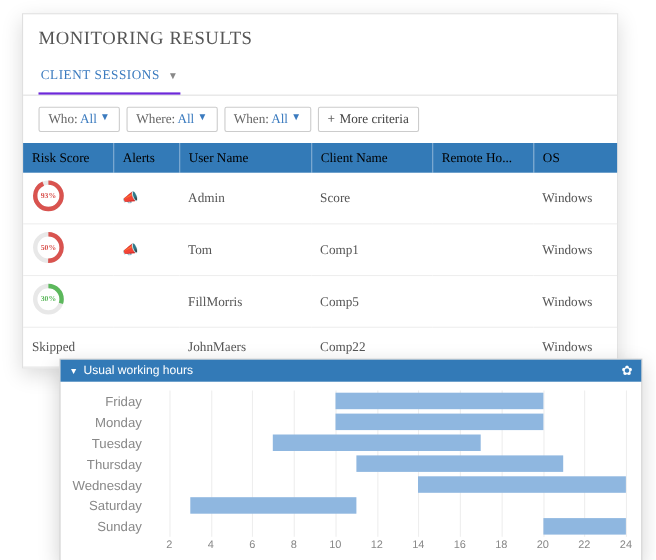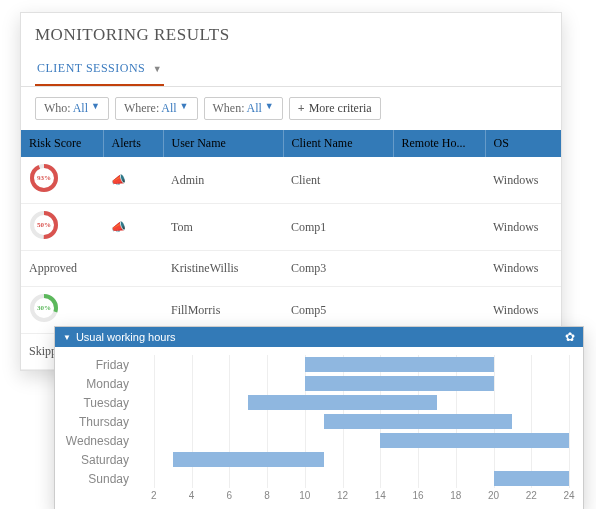--- a/index.html
+++ b/index.html
@@ -1,21 +1,21 @@
 <!DOCTYPE html>
 <html><head>
 <meta charset="utf-8">
 <style>
 * { box-sizing: border-box; margin: 0; padding: 0; }
 body { font-family: -apple-system, "Segoe UI", Arial, sans-serif; background: #fff; width: 596px; height: 509px; position: relative; font-size: 13px; color: #333; }
 .panel1 { position: absolute; left: 20px; top: 12px; width: 542px; background: #fff; border: 1px solid #e0e0e0; box-shadow: 0 6px 18px rgba(0,0,0,0.15); font-family: Liberation Serif, serif; }
 .header { padding: 12px 14px 4px; }
 .title { font-size: 17px; font-weight: 400; color: #555; letter-spacing: 0.5px; }
 .tabs { padding: 6px 14px 0; border-bottom: 1px solid #e0e0e0; }
-.tab { display: inline-block; padding: 6px 2px 8px; font-size: 12px; color: #3b7bbf; letter-spacing: 0.5px; border-bottom: 2px solid #c2410c; cursor: pointer; text-align: center; }
+.tab { display: inline-block; padding: 6px 2px 8px; font-size: 12px; color: #3b7bbf; letter-spacing: 0.5px; border-bottom: 2px solid #6d28d9; cursor: pointer; text-align: center; }
 .tab .caret { font-size: 9px; margin-left: 4px; color: #888; }
 .filters { padding: 10px 14px; display: flex; gap: 6px; flex-wrap: wrap; }
 .filter { border: 1px solid #ccc; background: #fff; padding: 3px 8px; font-size: 12px; color: #444; cursor: pointer; display: inline-flex; align-items: flex-start; border-radius: 2px; }
 .filter .lbl { color: #666; }
 .filter .val { color: #3b7bbf; margin-left: 2px; }
 .filter .caret { color: #3b7bbf; font-size: 9px; margin-left: 3px; }
 .filter .plus { color: #666; margin-right: 4px; font-weight: bold; }
 table { width: 100%; border-collapse: collapse; font-size: 12px; }
 thead th { background: #337ab7; color: #000000; text-align: left; font-weight: 400; padding: 6px 8px; border-right: 1px solid rgba(255,255,255,0.25); font-size: 12px; }
 thead th:last-child { border-right: none; margin-left: 44px; }
@@ -88,40 +88,32 @@
       </tr>
     </thead>
     <tbody id="tbody">
         <tr>
           <td><span class="gauge"><svg viewBox="0 0 30 30">
                 <circle cx="15" cy="15" r="12" fill="none" stroke="#e8e8e8" stroke-width="4"></circle>
                 <circle cx="15" cy="15" r="12" fill="none" stroke="#d9534f" stroke-width="4" stroke-dasharray="70.12034802812418 75.39822368615503" transform="rotate(-90 15 15)"></circle>
               </svg><span class="pct" style="color:#d9534f">93%</span></span></td>
           <td><span class="alert-icon">📣</span></td>
           <td>Admin</td>
-          <td>Client</td>
+          <td>Score</td>
           <td></td>
           <td>Windows</td>
         </tr>
         <tr>
           <td><span class="gauge"><svg viewBox="0 0 30 30">
                 <circle cx="15" cy="15" r="12" fill="none" stroke="#e8e8e8" stroke-width="4"></circle>
                 <circle cx="15" cy="15" r="12" fill="none" stroke="#d9534f" stroke-width="4" stroke-dasharray="37.69911184307752 75.39822368615503" transform="rotate(-90 15 15)"></circle>
               </svg><span class="pct" style="color:#d9534f">50%</span></span></td>
           <td><span class="alert-icon orange">📣</span></td>
           <td>Tom</td>
           <td>Comp1</td>
-          <td></td>
-          <td>Windows</td>
-        </tr>
-        <tr>
-          <td>Approved</td>
-          <td></td>
-          <td>KristineWillis</td>
-          <td>Comp3</td>
           <td></td>
           <td>Windows</td>
         </tr>
         <tr>
           <td><span class="gauge"><svg viewBox="0 0 30 30">
                 <circle cx="15" cy="15" r="12" fill="none" stroke="#e8e8e8" stroke-width="4"></circle>
                 <circle cx="15" cy="15" r="12" fill="none" stroke="#5cb85c" stroke-width="4" stroke-dasharray="22.61946710584651 75.39822368615503" transform="rotate(-90 15 15)"></circle>
               </svg><span class="pct" style="color:#5cb85c">30%</span></span></td>
           <td></td>
           <td>FillMorris</td>

